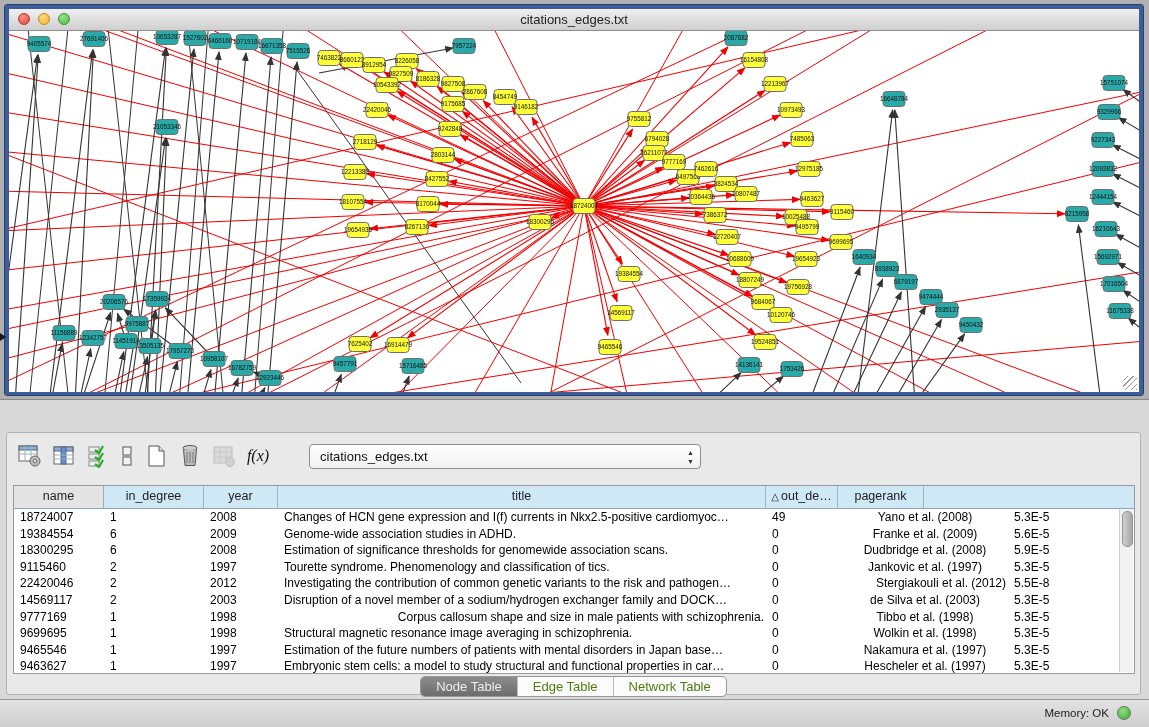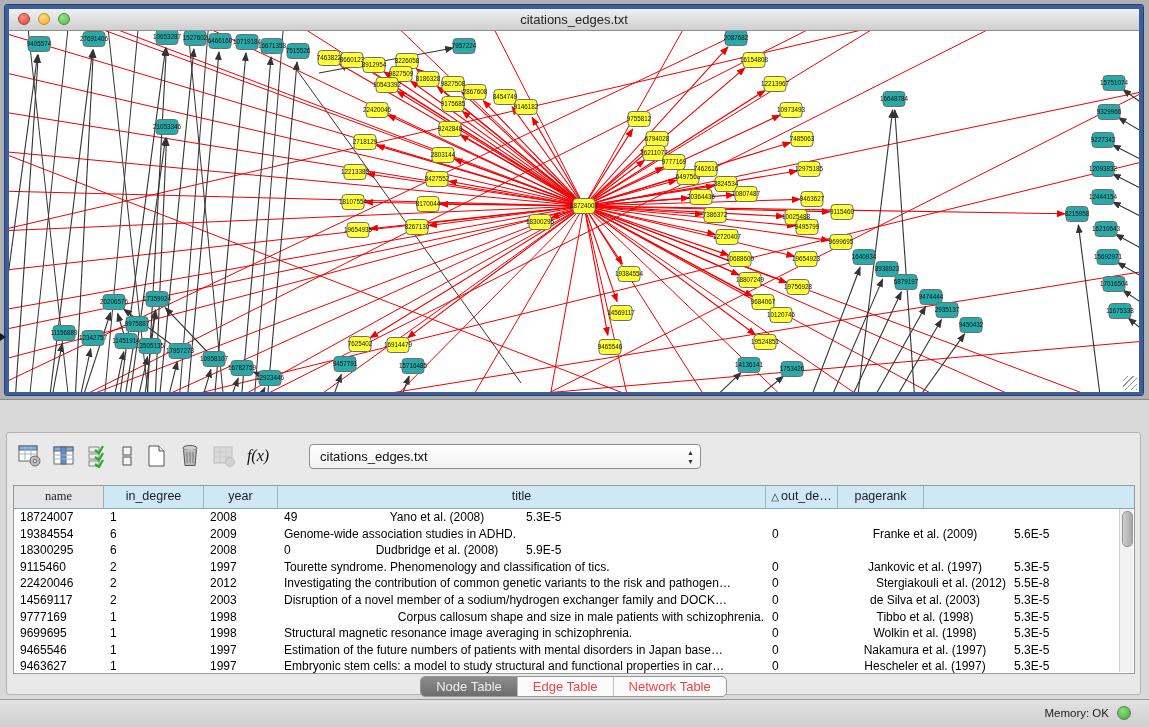--- a/index.html
+++ b/index.html
@@ -33,31 +33,31 @@
   .tbtn.narrow{width:20px;}
   .tbtn.disabled{opacity:.45;cursor:default;}
   .fx{font-family:"Liberation Serif",serif;font-style:italic;font-size:16px;color:#111;}
   .combo{position:relative;margin-left:32px;width:392px;height:25px;border:1px solid #8e8e8e;border-radius:4px;background:linear-gradient(#ffffff,#f1f1f1);box-sizing:border-box;cursor:pointer;}
   .combo-text{position:absolute;left:10px;top:4px;font-size:13px;color:#111;}
   .combo-arrows{position:absolute;right:6px;top:3px;font-size:7px;color:#333;line-height:9px;text-align:center;}
 
   .table-box{position:absolute;left:6px;top:52px;width:1122px;height:189px;background:#fff;border:1px solid #999;box-sizing:border-box;overflow:hidden;}
   .thead{display:flex;height:22px;background:#cfe8f6;border-bottom:1px solid #8aa8b8;}
   .th{box-sizing:border-box;border-right:1px solid #9db6c4;font-size:12.5px;color:#222;text-align:center;line-height:21px;overflow:hidden;white-space:nowrap;}
-  .th:first-child{background:#e4e4e4;border-right:1px solid #aaa;font-family:Liberation Serif, serif;}
+  .th:first-child{background:#e4e4e4;border-right:1px solid #aaa;}
   .th .sort{font-size:10px;margin-right:2px;}
   .th.fill{flex:1;border-right:none;}
   .trow{display:flex;height:16.6px;background:#fff;cursor:default;}
   .td{box-sizing:border-box;font-size:12px;color:#000;line-height:16.5px;white-space:nowrap;overflow:hidden;padding:0 2px 0 6px;}
   .vscroll{position:absolute;right:1px;top:23px;bottom:1px;width:13px;background:#f2f2f2;border-left:1px solid #d0d0d0;}
   .vthumb{position:absolute;left:1.5px;top:2px;width:9px;height:34px;border-radius:5px;background:linear-gradient(90deg,#cfcfcf,#a8a8a8);border:1px solid #949494;cursor:pointer;}
 
   .tabs-row{position:absolute;left:0;right:0;top:243px;display:flex;justify-content:center;}
   .tabs{display:inline-flex;border:1px solid #979797;border-radius:5px;overflow:hidden;background:#fbfbfb;height:19px;}
-  .tab{padding:0 15px;font-size:13px;line-height:19px;color:#ef4444;cursor:pointer;border-right:1px solid #bdbdbd;}
+  .tab{padding:0 15px;font-size:13px;line-height:19px;color:#4d7c0f;cursor:pointer;border-right:1px solid #bdbdbd;}
   .tab:last-child{border-right:none;}
   .tab.active{background:linear-gradient(#8c8c8c,#6d6d6d);color:#efefef;}
 
   
   .statusbar{position:absolute;left:0;top:699px;width:1149px;height:28px;background:linear-gradient(#e2e2e2,#cfcfcf);border-top:1px solid #979797;box-sizing:border-box;}
   .memory{position:absolute;right:40px;top:7px;font-size:11.5px;color:#222;}
   .memdot{position:absolute;right:18px;top:6px;width:14px;height:14px;border-radius:50%;background:radial-gradient(circle at 38% 32%,#8fe07e,#35ad2e);border:1px solid #6f6f6f;box-sizing:border-box;}
 </style>
 </head>
 <body>
@@ -523,37 +523,39 @@
             <div class="th" style="width: 488px;">title</div>
             <div class="th" style="width: 72px;"><span class="sort">△</span>out_de…</div>
             <div class="th" style="width: 86px;">pagerank</div>
             <div class="th fill"></div>
           </div>
         <div id="tbody">
             <div class="trow">
               <div class="td" style="width: 90px; text-align: left;">18724007</div>
               <div class="td" style="width: 100px; text-align: left;">1</div>
               <div class="td" style="width: 74px; text-align: left;">2008</div>
+              <div class="td" style="width: 488px; text-align: left;">Changes of HCN gene expression and I(f) currents in Nkx2.5-positive cardiomyoc…</div>
               <div class="td" style="width: 72px; text-align: left;">49</div>
               <div class="td" style="width: 170px; text-align: center;">Yano et al. (2008)</div>
               <div class="td" style="width: 86px; text-align: left;">5.3E-5</div>
             </div>
             <div class="trow">
               <div class="td" style="width: 90px; text-align: left;">19384554</div>
               <div class="td" style="width: 100px; text-align: left;">6</div>
               <div class="td" style="width: 74px; text-align: left;">2009</div>
               <div class="td" style="width: 488px; text-align: left;">Genome-wide association studies in ADHD.</div>
               <div class="td" style="width: 72px; text-align: left;">0</div>
               <div class="td" style="width: 170px; text-align: center;">Franke et al. (2009)</div>
               <div class="td" style="width: 86px; text-align: left;">5.6E-5</div>
             </div>
             <div class="trow">
               <div class="td" style="width: 90px; text-align: left;">18300295</div>
               <div class="td" style="width: 100px; text-align: left;">6</div>
               <div class="td" style="width: 74px; text-align: left;">2008</div>
+              <div class="td" style="width: 488px; text-align: left;">Estimation of significance thresholds for genomewide association scans.</div>
               <div class="td" style="width: 72px; text-align: left;">0</div>
               <div class="td" style="width: 170px; text-align: center;">Dudbridge et al. (2008)</div>
               <div class="td" style="width: 86px; text-align: left;">5.9E-5</div>
             </div>
             <div class="trow">
               <div class="td" style="width: 90px; text-align: left;">9115460</div>
               <div class="td" style="width: 100px; text-align: left;">2</div>
               <div class="td" style="width: 74px; text-align: left;">1997</div>
               <div class="td" style="width: 488px; text-align: left;">Tourette syndrome. Phenomenology and classification of tics.</div>
               <div class="td" style="width: 72px; text-align: left;">0</div>

